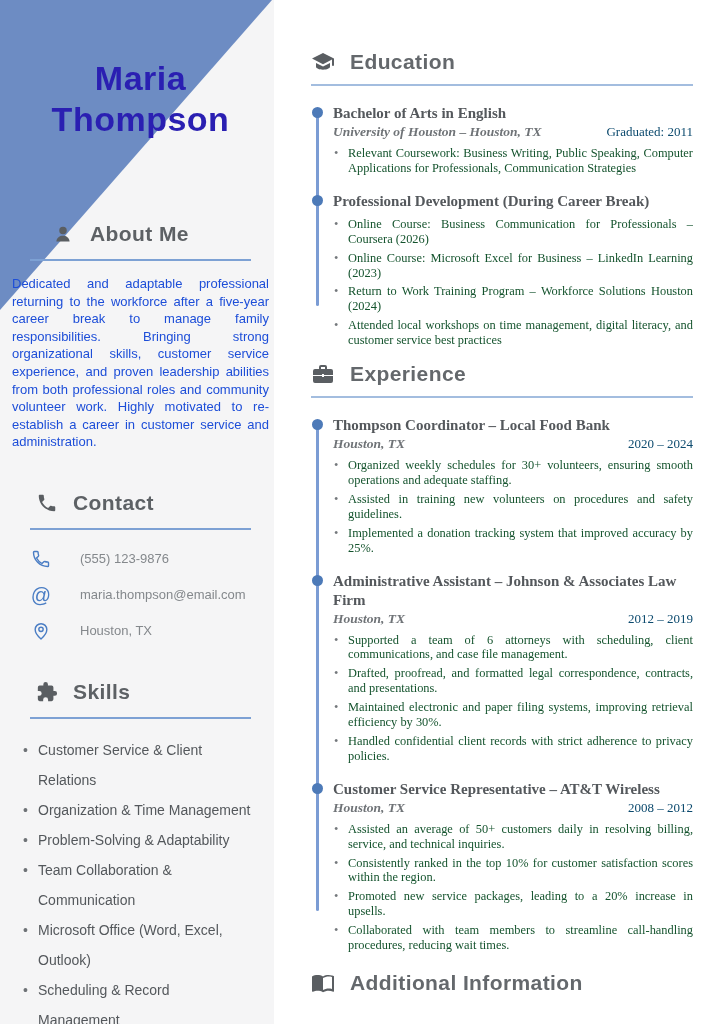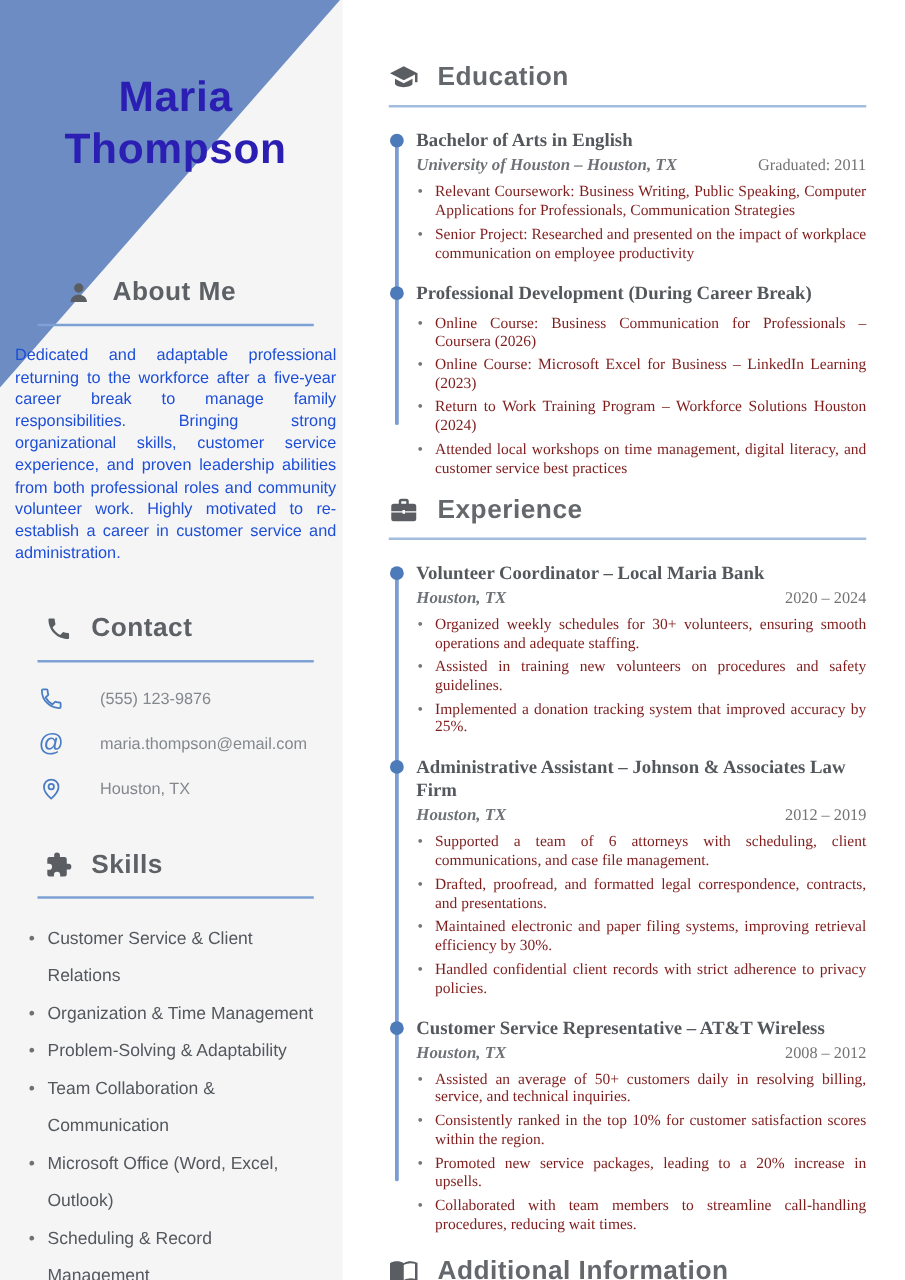--- a/index.html
+++ b/index.html
@@ -76,25 +76,25 @@
   }
   .t-entry { position:relative; margin-bottom:16px; }
   .t-entry:last-child { margin-bottom:0; }
   .dot {
     position:absolute; left:-21.5px; top:3px; width:11px; height:11px;
     border-radius:50%; background:#4d7ab8;
   }
   .entry-title { font-size:15px; font-weight:700; color:#54585c; line-height:19px; }
   .sub-row { display:flex; justify-content:space-between; align-items:baseline; margin-top:1px; }
   .entry-sub { font-size:13.5px; font-style:italic; font-weight:700; color:#6f7377; }
-  .entry-date { font-size:13px; color:#737373; white-space:nowrap; }
+  .entry-date { font-size:13px; color:#0c4a6e; white-space:nowrap; }
   ul.bullets { list-style:none; margin-top:6px; }
   ul.bullets li {
     position:relative; padding-left:15px; margin-bottom:4px;
-    font-size:12.4px; line-height:14.9px; color:#7f1d1d; text-align:justify;
+    font-size:12.4px; line-height:14.9px; color:#14532d; text-align:justify;
   }
   ul.bullets li::before { content:"•"; position:absolute; left:1px; top:0; color:#74787c; }
 </style>
 </head>
 <body>
 
 <aside class="sidebar">
   <div class="triangle"></div>
   <h1 class="name">
     <span>Maria</span><br>
@@ -182,21 +182,20 @@
     <div class="timeline">
       <div class="t-entry">
         <span class="dot"></span>
         <div class="entry-title">Bachelor of Arts in English</div>
         <div class="sub-row">
           <span class="entry-sub">University of Houston – Houston, TX</span>
           <span class="entry-date">Graduated: 2011</span>
         </div>
         <ul class="bullets">
           <li>Relevant Coursework: Business Writing, Public Speaking, Computer Applications for Professionals, Communication Strategies</li>
-          <li>Senior Project: Researched and presented on the impact of workplace communication on employee productivity</li>
         </ul>
       </div>
       <div class="t-entry">
         <span class="dot"></span>
         <div class="entry-title">Professional Development (During Career Break)</div>
         <ul class="bullets">
           <li>Online Course: Business Communication for Professionals – Coursera (2026)</li>
           <li>Online Course: Microsoft Excel for Business – LinkedIn Learning (2023)</li>
           <li>Return to Work Training Program – Workforce Solutions Houston (2024)</li>
           <li>Attended local workshops on time management, digital literacy, and customer service best practices</li>
@@ -210,21 +209,21 @@
       <svg viewBox="0 0 24 24" fill="#5a5e62">
         <path d="M20 7h-4V5a2 2 0 0 0-2-2h-4a2 2 0 0 0-2 2v2H4a2 2 0 0 0-2 2v4h9v-1h2v1h9V9a2 2 0 0 0-2-2zm-6 0h-4V5h4v2zM13 15h-2v-1H2v5a2 2 0 0 0 2 2h16a2 2 0 0 0 2-2v-5h-9v1z"></path>
       </svg>
       <span class="mtitle">Experience</span>
     </div>
     <hr class="main-divider">
     <div class="timeline">
 
       <div class="t-entry">
         <span class="dot"></span>
-        <div class="entry-title">Volunteer Coordinator – Local Maria Bank</div>
+        <div class="entry-title">Thompson Coordinator – Local Food Bank</div>
         <div class="sub-row">
           <span class="entry-sub">Houston, TX</span>
           <span class="entry-date">2020 – 2024</span>
         </div>
         <ul class="bullets">
           <li>Organized weekly schedules for 30+ volunteers, ensuring smooth operations and adequate staffing.</li>
           <li>Assisted in training new volunteers on procedures and safety guidelines.</li>
           <li>Implemented a donation tracking system that improved accuracy by 25%.</li>
         </ul>
       </div>

